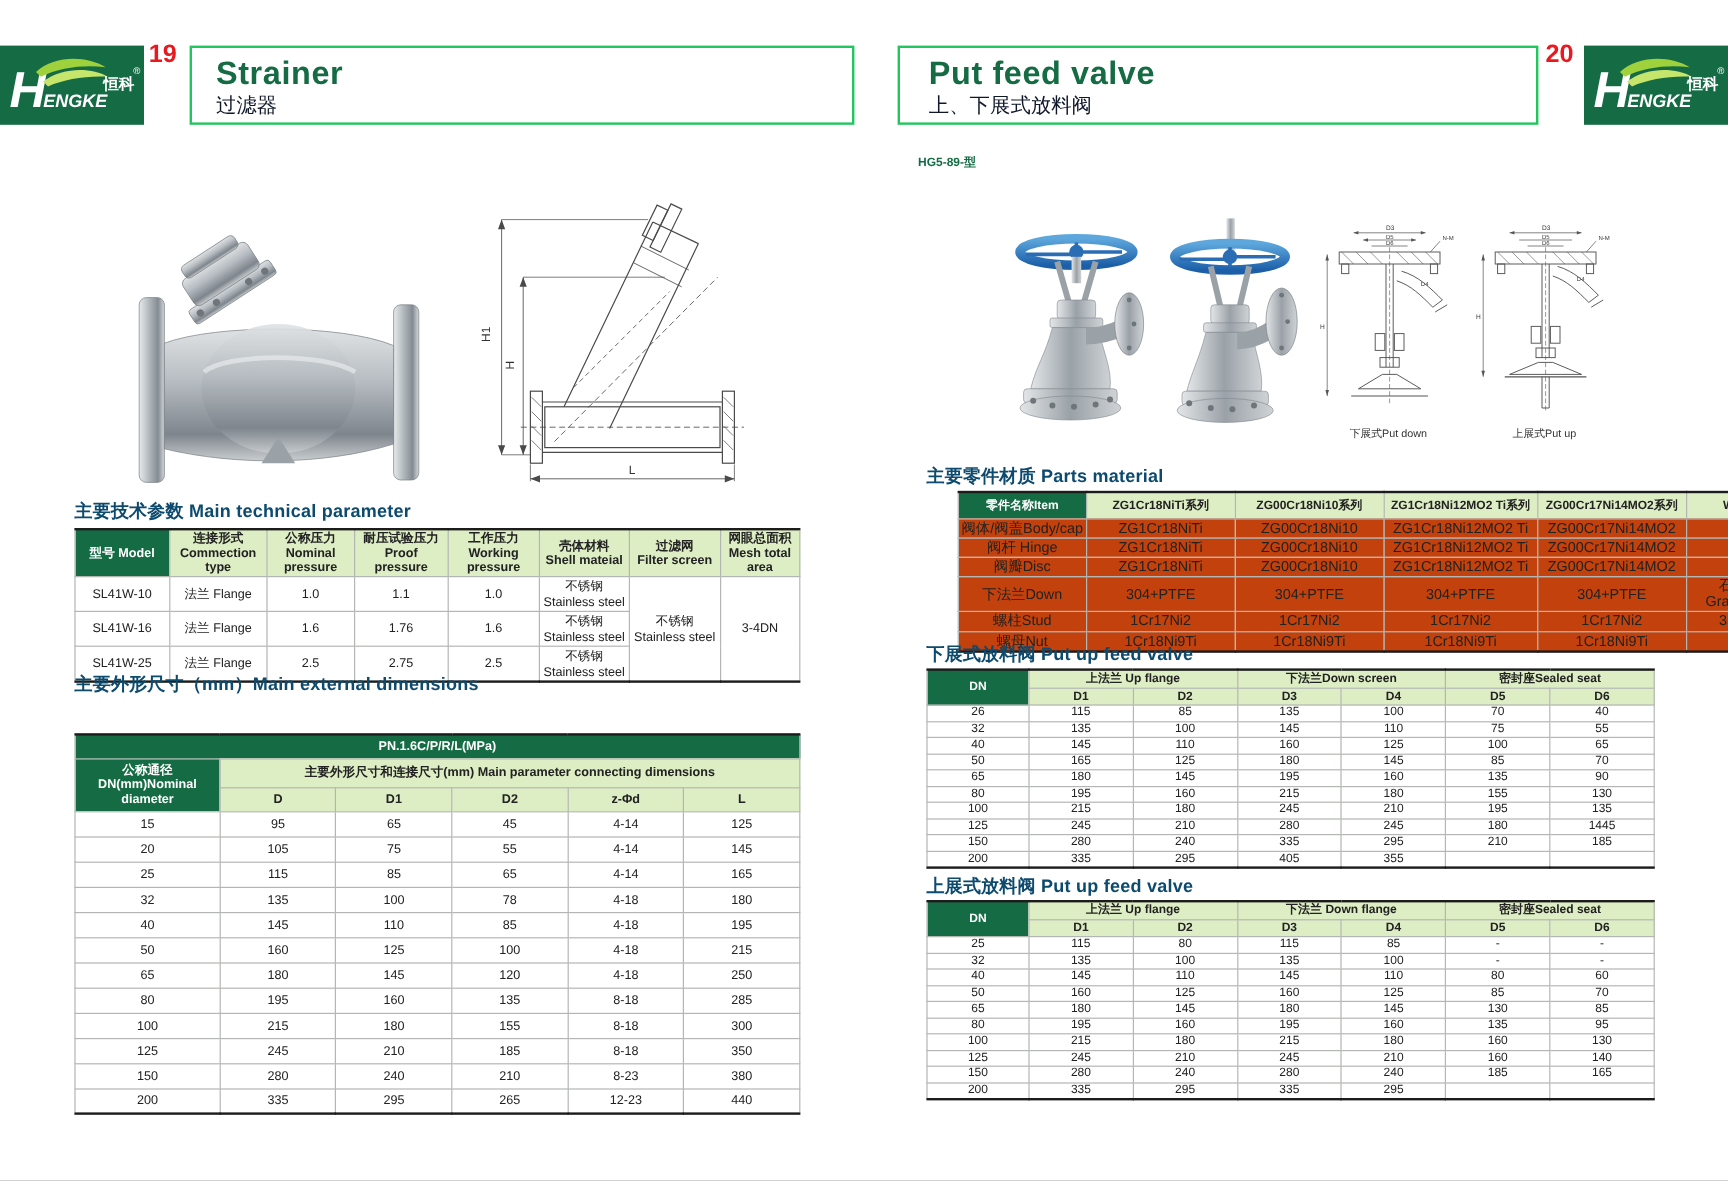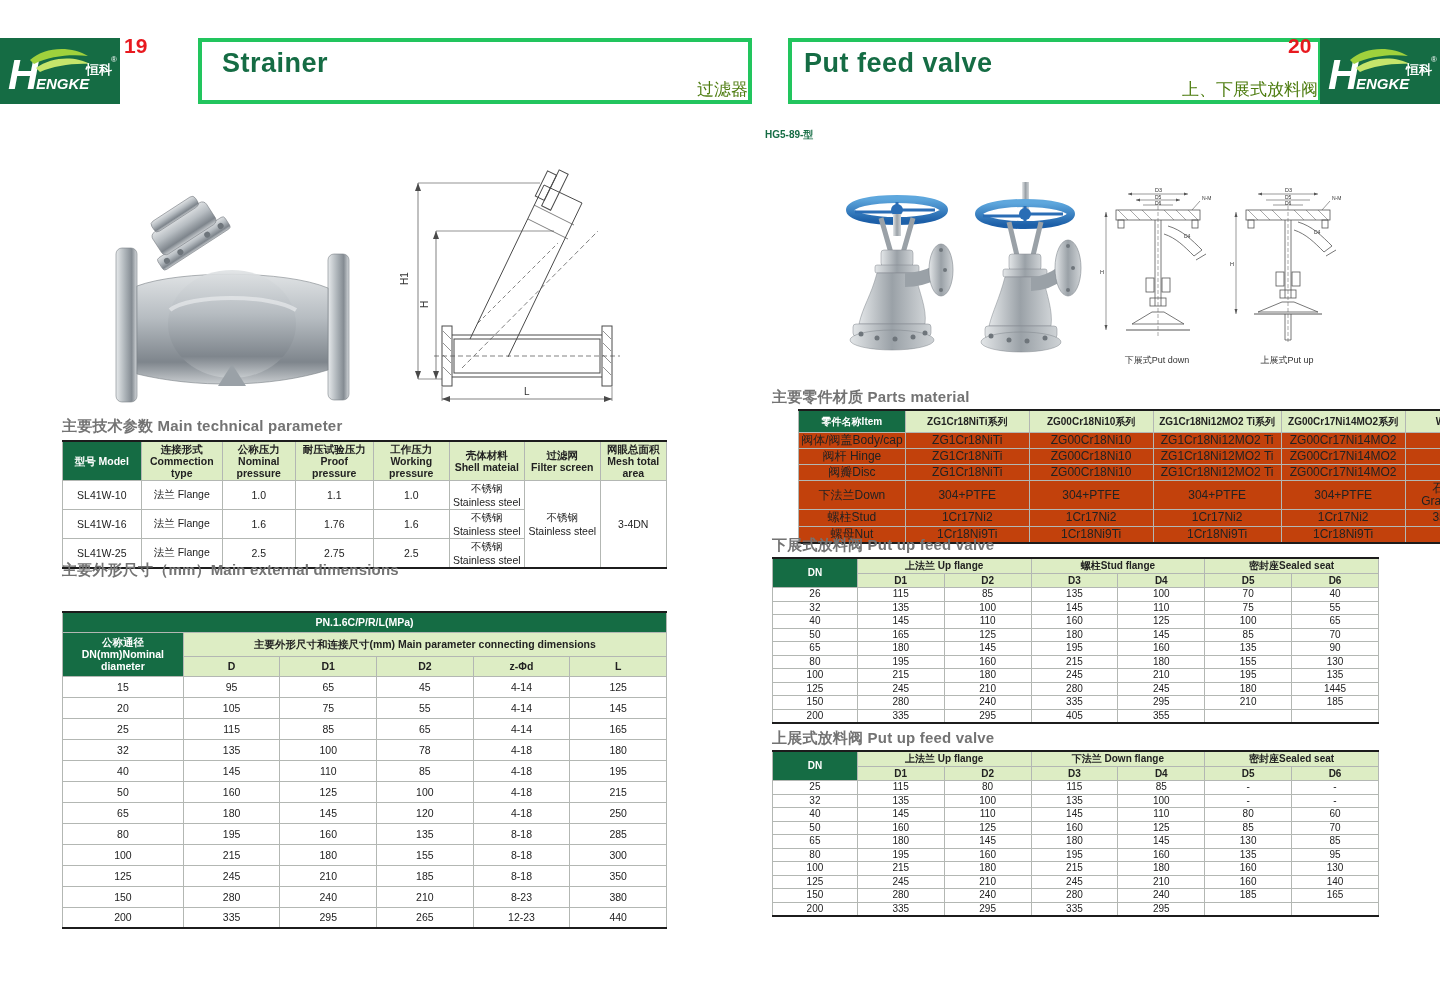--- a/index.html
+++ b/index.html
@@ -2,25 +2,25 @@
 <html><head>
 <meta charset="utf-8">
 <style>
   html,body{margin:0;padding:0;background:#888;}
   .page{position:relative;width:1440px;height:984px;background:#fff;overflow:hidden;
         font-family:"Liberation Sans","DejaVu Sans",sans-serif;color:#222;}
   .abs{position:absolute;}
   
   .logo-box{background:#156c44;}
   .pagenum{font-size:21px;font-weight:bold;color:#e8191f;font-family:"Liberation Sans",sans-serif;}
-  .title-box{border:4px solid #22c55e;box-sizing:border-box;padding:7px 0 0 20px;margin-left:40px;}
+  .title-box{border:2px solid #22c55e;box-sizing:border-box;padding:7px 0 0 20px;}
   .title-en{font-size:27px;font-weight:bold;color:#156c44;letter-spacing:.5px;line-height:1.05;}
-  .title-cn{font-size:17px;color:#4d7c0f;margin-top:1px;text-align:right;}
+  .title-cn{font-size:17px;color:#0f172a;margin-top:1px;}
   .model-code{font-size:10px;font-weight:bold;color:#156c44;}
-  .sec-title{font-size:15px;font-weight:bold;color:#737373;letter-spacing:.2px;white-space:nowrap;}
+  .sec-title{font-size:15px;font-weight:bold;color:#0c4a6e;letter-spacing:.2px;white-space:nowrap;}
   
   table.tbl{border-collapse:collapse;table-layout:fixed;width:100%;
             border-top:2px solid #1c1c1c;border-bottom:2px solid #1c1c1c;}
   table.tbl th,table.tbl td{border:1px solid #b3b7b3;text-align:center;vertical-align:middle;
             white-space:pre-line;padding:1px 2px;box-sizing:border-box;}
   table.tbl th{font-weight:bold;line-height:1.15;}
   th.dark{background:#156c44;color:#fff;}
   th.light{background:#ddedc4;color:#222;}
   .tech th{font-size:10.5px;height:34px;}
   .tech td{font-size:10.5px;height:23px;background:#fff;}
@@ -50,21 +50,21 @@
       <text x="86" y="36" font-size="13" font-weight="bold" fill="#ffffff">恒科</text>
       <text x="111" y="24" font-size="8" fill="#ffffff">®</text>
     </svg>
   </div>
   <div class="abs pagenum" style="left:124px;top:34px;">19</div>
   <div class="abs title-box" style="left:158px;top:38px;width:554px;height:66px;">
     <div class="title-en">Strainer</div>
     <div class="title-cn">过滤器</div>
   </div>
 
-  <div class="abs title-box" style="left:748px;top:38px;width:534px;height:66px;padding-left:12px;">
+  <div class="abs title-box" style="left:748px;top:38px;width:534px;height:66px;padding-left:24px;">
     <div class="title-en">Put feed valve</div>
     <div class="title-cn">上、下展式放料阀</div>
   </div>
   <div class="abs pagenum" style="left:1288px;top:34px;">20</div>
   <div class="abs logo-box" style="left:1320px;top:38px;width:120px;height:66px;">
     <svg width="120" height="66" viewBox="0 0 120 66">
       <text x="8" y="51" font-size="42" font-weight="bold" font-style="italic" fill="#ffffff">H</text>
       <text x="36" y="51" font-size="15" font-weight="bold" font-style="italic" fill="#ffffff">ENGKE</text>
       <path d="M30 22 C45 8 72 8 88 18 C70 16 50 18 34 26 Z" fill="#9fd13c"></path>
       <path d="M36 30 C52 18 76 18 90 26 C72 25 54 28 40 34 Z" fill="#c5e56b"></path>
@@ -548,21 +548,21 @@
           <col style="width:14.33%">
           <col style="width:14.33%">
           <col style="width:14.33%">
           <col style="width:14.33%">
           <col style="width:14.33%">
         </colgroup>
       <thead>
         <tr>
           <th class="dark" rowspan="2">DN</th>
           <th class="light" colspan="2">上法兰 Up flange</th>
-          <th class="light" colspan="2">螺柱Stud flange</th>
+          <th class="light" colspan="2">下法兰Down screen</th>
           <th class="light" colspan="2">密封座Sealed seat</th>
         </tr>
         <tr>
           <th class="light">D1</th>
           <th class="light">D2</th>
           <th class="light">D3</th>
           <th class="light">D4</th>
           <th class="light">D5</th>
           <th class="light">D6</th>
         </tr>

